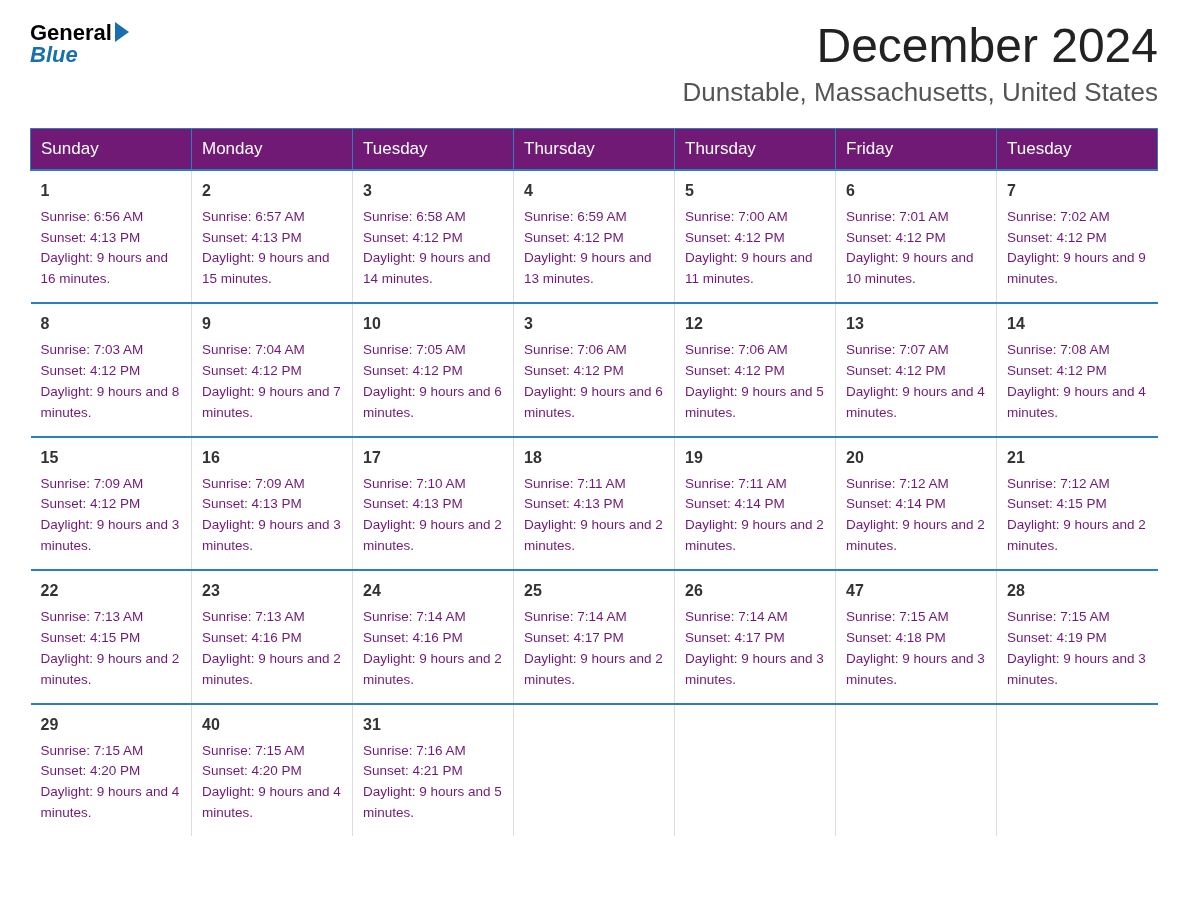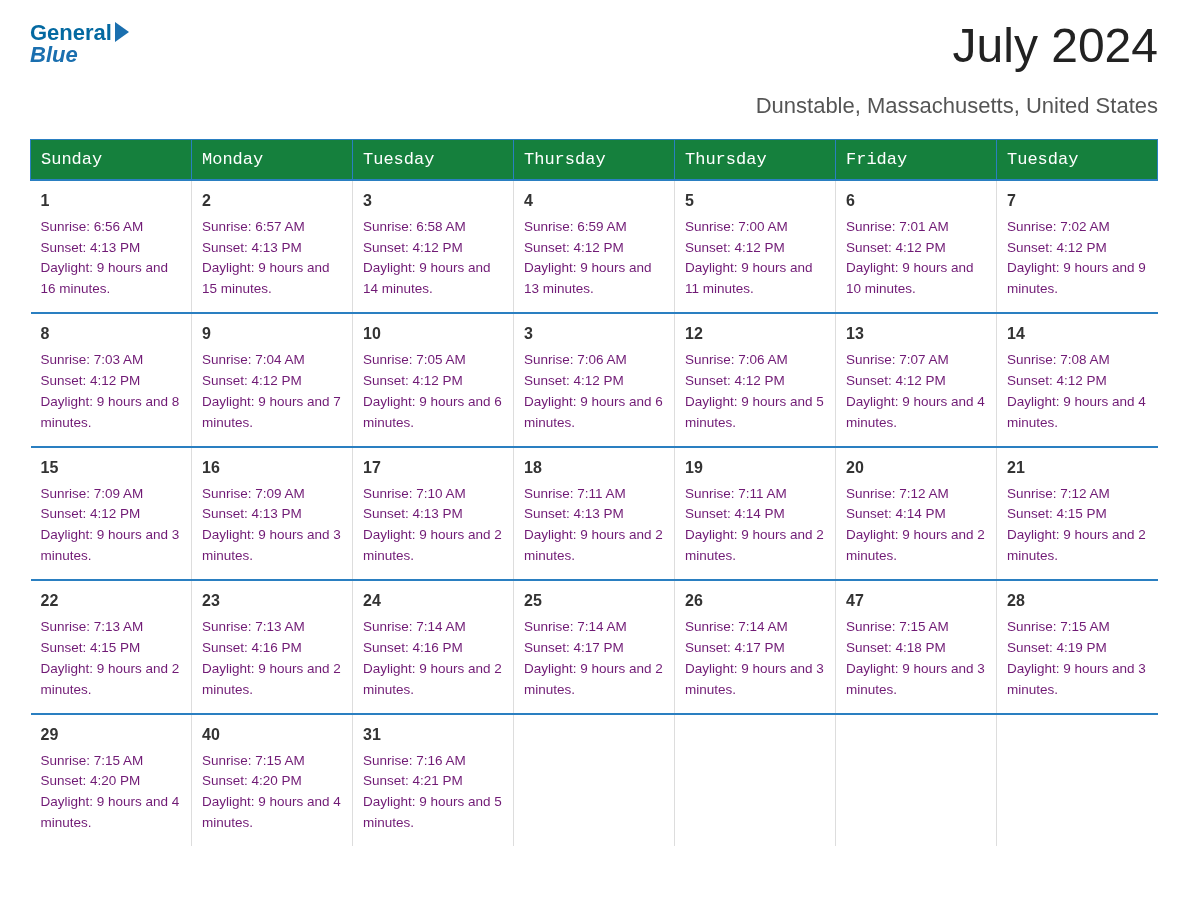--- a/index.html
+++ b/index.html
@@ -17,53 +17,52 @@
       align-items: flex-start;
       margin-bottom: 20px;
     }
     .logo {
       display: flex;
       align-items: center;
     }
     .logo-text {
       font-size: 22px;
       font-weight: bold;
-      color: #0369a1;
+      color: #000000;
     }
     .logo-arrow {
       width: 0;
       height: 0;
       border-left: 14px solid #1a6faf;
       border-top: 10px solid transparent;
       border-bottom: 10px solid transparent;
       margin-left: 3px;
       margin-top: -2px;
     }
     .title-area {
       text-align: right;
     }
     .month-title {
       font-size: 48px;
       font-weight: normal;
       color: #222;
       line-height: 1.1;
     }
     .location-title {
-      font-size: 22px;
+      font-size: 26px;
       color: #555;
-      margin-top: 20px;
+      margin-top: 4px;
     }
     table {
       width: 100%;
       border-collapse: collapse;
       table-layout: fixed;
     }
     thead tr {
-      background-color: #15803d;
-      font-family: Liberation Mono, monospace;
+      background-color: #701a75;
     }
     thead th {
       color: #fff;
       font-size: 17px;
       font-weight: normal;
       padding: 10px 10px;
       text-align: left;
       border: 1px solid #2a7fc1;
     }
     tbody tr {
@@ -100,21 +99,21 @@
   <div class="logo">
     <div style="display:flex; flex-direction:column; align-items:flex-start;">
       <div style="display:flex; align-items:center;">
         <span class="logo-text">General</span>
         <div class="logo-arrow"></div>
       </div>
       <span class="logo-text" style="color:#1a6faf; margin-top:-4px;font-style:italic;">Blue</span>
     </div>
   </div>
   <div class="title-area">
-    <div class="month-title">July 2024</div>
+    <div class="month-title">December 2024</div>
     <div class="location-title">Dunstable, Massachusetts, United States</div>
   </div>
 </div>
 
 <table>
   <thead>
     <tr>
     <th>Sunday</th>
         <th>Monday</th>
         <th>Tuesday</th>

